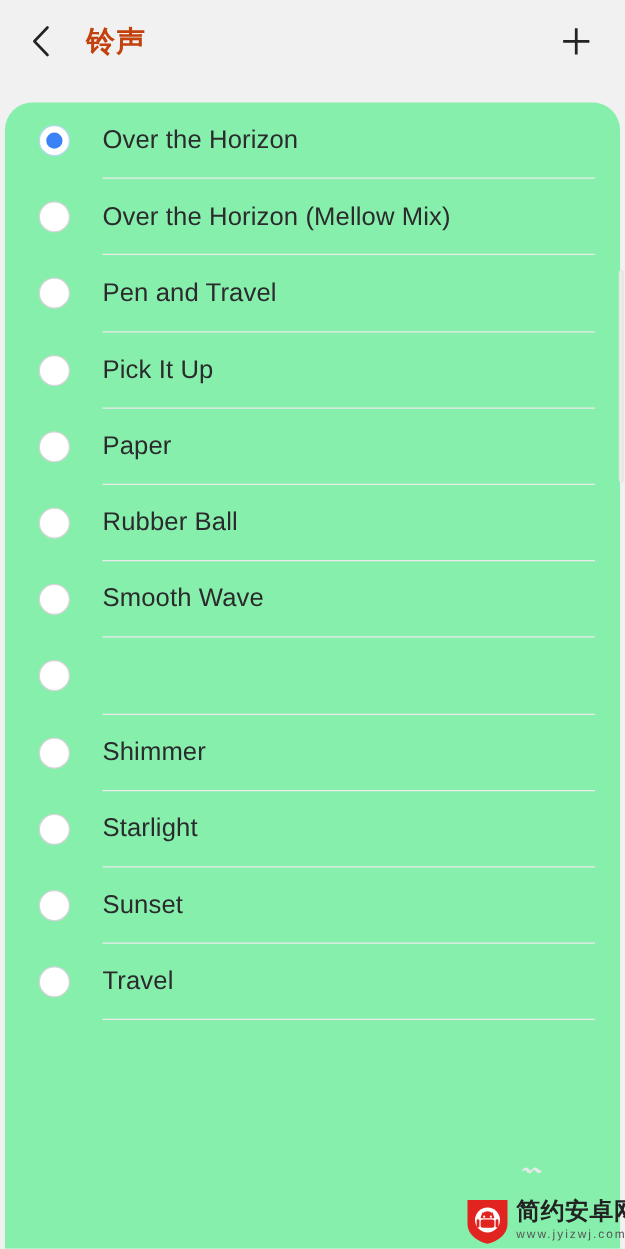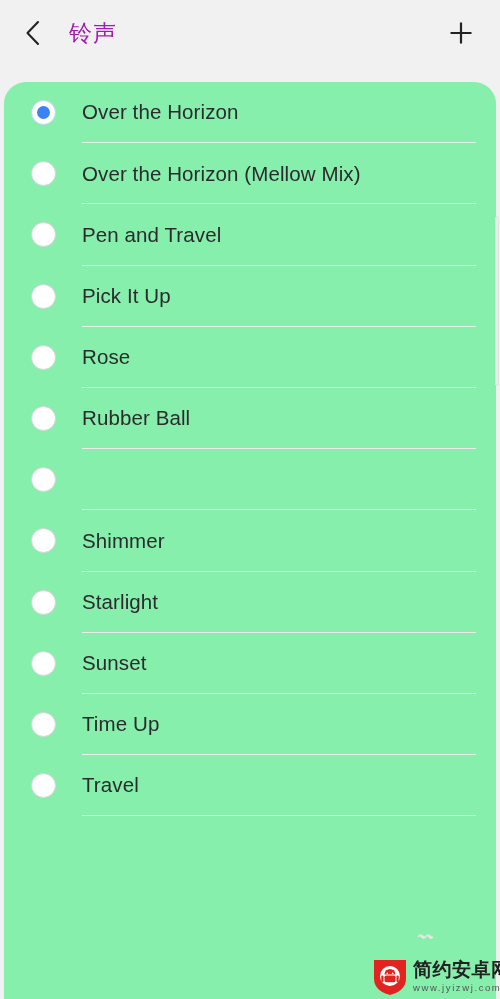--- a/index.html
+++ b/index.html
@@ -26,25 +26,25 @@
     padding:0 22px 0 24px;
   }
   .back-btn {
     width:26px; height:32px;
     display:flex; align-items:center; justify-content:flex-start;
     cursor:pointer;
   }
   .back-btn svg { display:block; }
   .header-title {
     font-size:23px;
-    color:#a21caf;
+    color:#c2410c;
     margin-left:19px;
     letter-spacing:1px;
     line-height:1;
-    font-weight:400;
+    font-weight:700;
   }
   .header-spacer { flex:1; }
   .add-btn {
     width:34px; height:34px;
     display:flex; align-items:center; justify-content:center;
     cursor:pointer;
   }
   .add-btn svg { display:block; }
 
   
@@ -216,34 +216,41 @@
           <div class="radio-wrap">
             <div class="radio"></div>
           </div>
           <div class="row-label">Pick It Up</div>
           <div class="sep"></div>
         </div>
         <div class="row">
           <div class="radio-wrap">
             <div class="radio"></div>
           </div>
-          <div class="row-label">Rose</div>
+          <div class="row-label">Paper</div>
           <div class="sep"></div>
         </div>
         <div class="row">
           <div class="radio-wrap">
             <div class="radio"></div>
           </div>
           <div class="row-label">Rubber Ball</div>
           <div class="sep"></div>
         </div>
         <div class="row">
           <div class="radio-wrap">
             <div class="radio"></div>
           </div>
+          <div class="row-label">Smooth Wave</div>
+          <div class="sep"></div>
+        </div>
+        <div class="row">
+          <div class="radio-wrap">
+            <div class="radio"></div>
+          </div>
           <div class="sep"></div>
         </div>
         <div class="row">
           <div class="radio-wrap">
             <div class="radio"></div>
           </div>
           <div class="row-label">Shimmer</div>
           <div class="sep"></div>
         </div>
         <div class="row">
@@ -251,27 +258,20 @@
             <div class="radio"></div>
           </div>
           <div class="row-label">Starlight</div>
           <div class="sep"></div>
         </div>
         <div class="row">
           <div class="radio-wrap">
             <div class="radio"></div>
           </div>
           <div class="row-label">Sunset</div>
-          <div class="sep"></div>
-        </div>
-        <div class="row">
-          <div class="radio-wrap">
-            <div class="radio"></div>
-          </div>
-          <div class="row-label">Time Up</div>
           <div class="sep"></div>
         </div>
         <div class="row">
           <div class="radio-wrap">
             <div class="radio"></div>
           </div>
           <div class="row-label">Travel</div>
           <div class="sep"></div>
         </div>
       </div>

